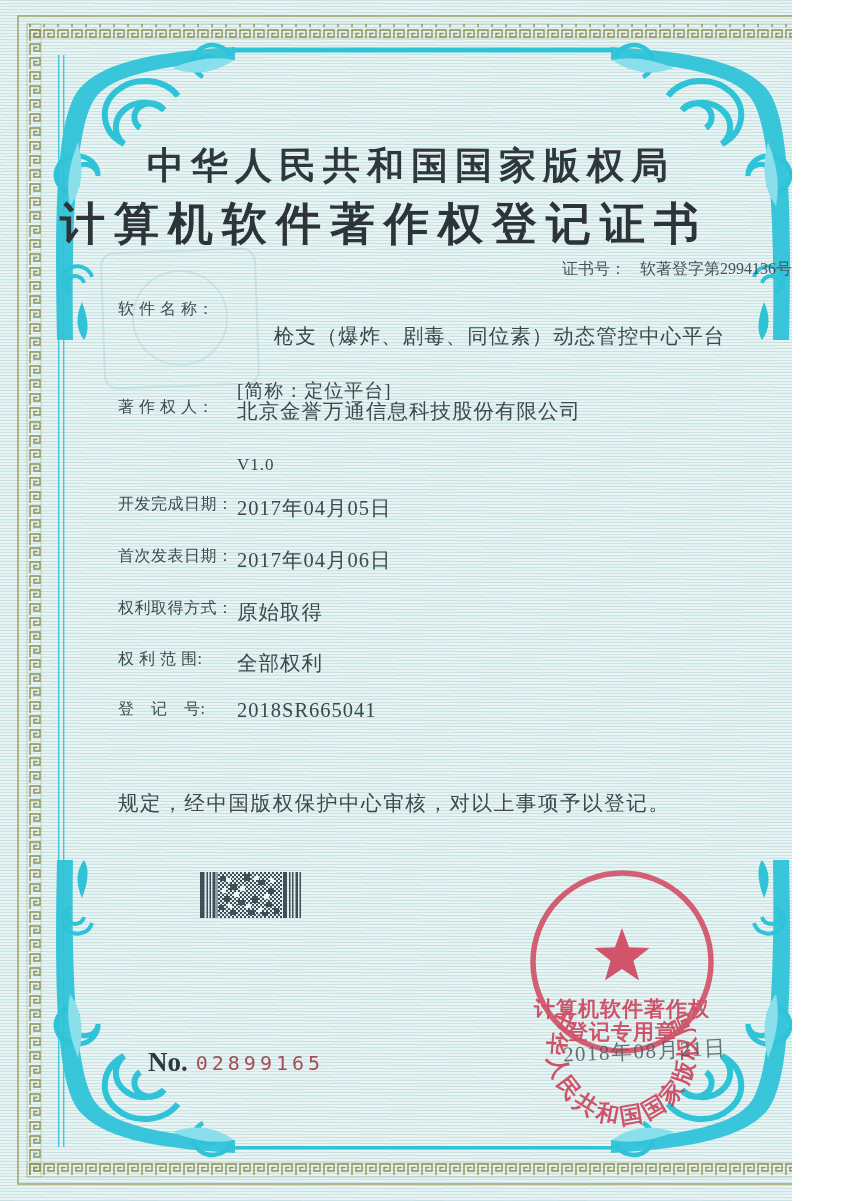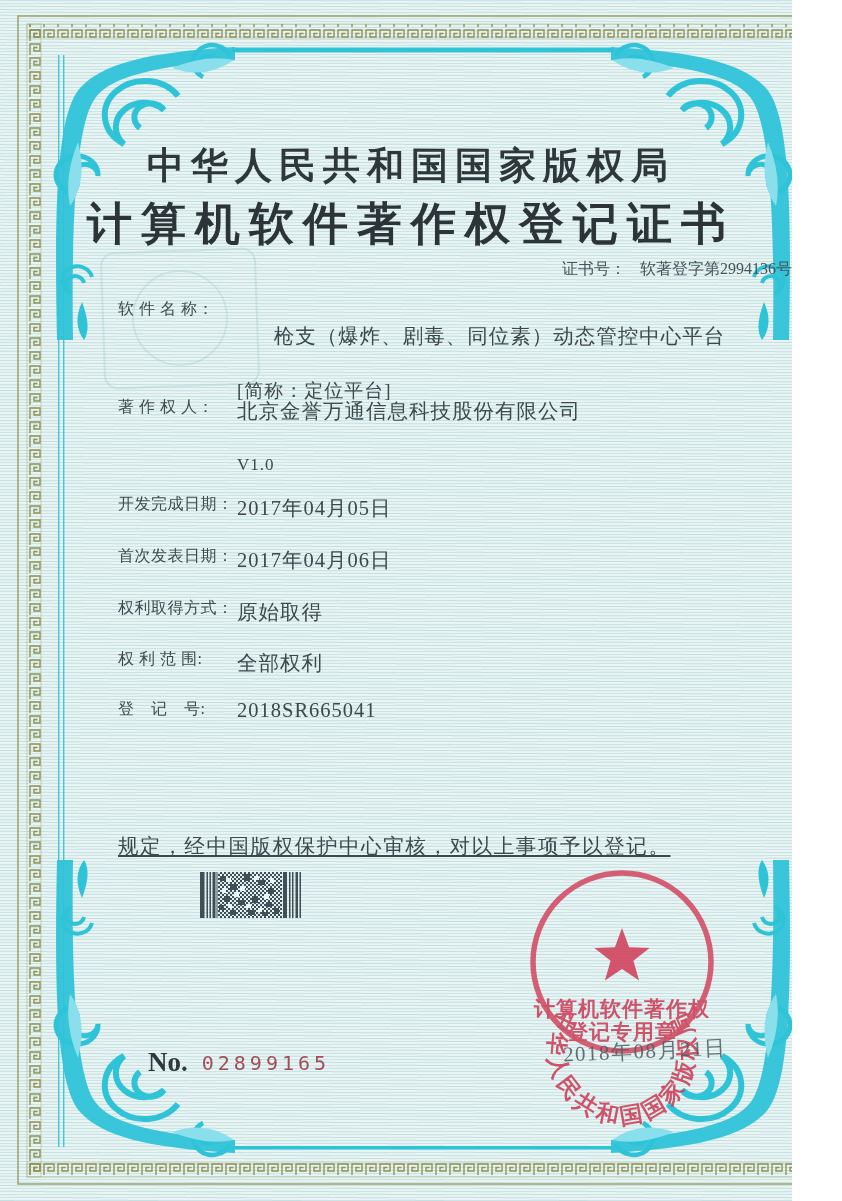--- a/index.html
+++ b/index.html
@@ -14,36 +14,36 @@
   }
   .abs { position:absolute; }
   svg.overlay { position:absolute; left:0; top:0; width:842px; height:1201px; pointer-events:none; }
 
   .issuer {
     left:70px; right:40px; top:141px; text-align:center;
     font-size:37px; font-weight:bold; letter-spacing:7px; color:#2e373b;
     white-space:nowrap;
   }
   .main-title {
-    left:60px; right:30px; top:194px; text-align:center;
+    left:60px; right:30px; top:194px; text-align:left;
     font-size:45px; font-weight:bold; letter-spacing:9px; color:#2c3439;
     white-space:nowrap;
   }
   .cert-no { left:562px; top:259px; font-size:16px; color:#46535a; white-space:nowrap; }
   .cert-no .val { margin-left:14px;margin-top:28px; }
 
   .row { left:118px; right:40px; white-space:nowrap; }
   .row .label { position:absolute; left:0; top:0; font-size:16px; letter-spacing:.5px; color:#3d4b50; white-space:pre; }
   .row .value { position:absolute; left:119px; top:0; font-size:20.5px; letter-spacing:1px; color:#3b484d; white-space:pre; }
   .row .value .ln2 { display:block; font-size:19px; margin-top:5px; letter-spacing:1px; }
   .row .value .ln3 { display:block; font-size:17px; margin-top:5px; letter-spacing:1px; }
 
   .stmt { font-size:20.5px; letter-spacing:1.6px; color:#3b484d; white-space:nowrap; }
   .stmt.l1 { left:147px; top:763px; }
-  .stmt.l2 { left:118px; top:832px;text-decoration:underline; }
+  .stmt.l2 { left:118px; top:789px; }
 
   .embossed {
     left:102px; top:250px; width:152px; height:133px;
     border:2px solid rgba(152,197,201,.42); border-radius:14px;
     transform:rotate(-2deg); opacity:.75;
   }
   .embossed::after {
     content:""; position:absolute; left:28px; top:18px; width:92px; height:92px;
     border:2px solid rgba(152,197,201,.38); border-radius:50%;
   }
@@ -51,21 +51,21 @@
   .barcode { left:200px; top:872px; width:102px; height:46px; }
 
   .seal-date {
     left:563px; top:1037px; font-size:21px; letter-spacing:1.5px;
     color:rgba(82,93,97,.88); transform:rotate(-2.5deg); white-space:nowrap; z-index:6;
   }
   .serial { left:148px; top:1047px; white-space:nowrap; z-index:6; }
   .serial .prefix { font-size:27px; color:#2f383c;font-weight:bold; }
   .serial .number {
     font-family:"DejaVu Sans Mono",monospace; font-size:20px; letter-spacing:4px;
-    color:#a24e58; margin-left:14px; vertical-align:1px;
+    color:#a24e58; margin-left:8px; vertical-align:1px;
   }
 
   .seal-ring-text { font-family:"Liberation Serif","DejaVu Serif",serif; font-size:23px; font-weight:bold;
     letter-spacing:3.5px; fill:#cc3f58; }
   .seal-inner-text { font-family:"Liberation Serif","DejaVu Serif",serif; font-size:21px; font-weight:bold;
     letter-spacing:1px; fill:#cc3f58; text-anchor:middle; }
 </style>
 </head>
 <body>
 

